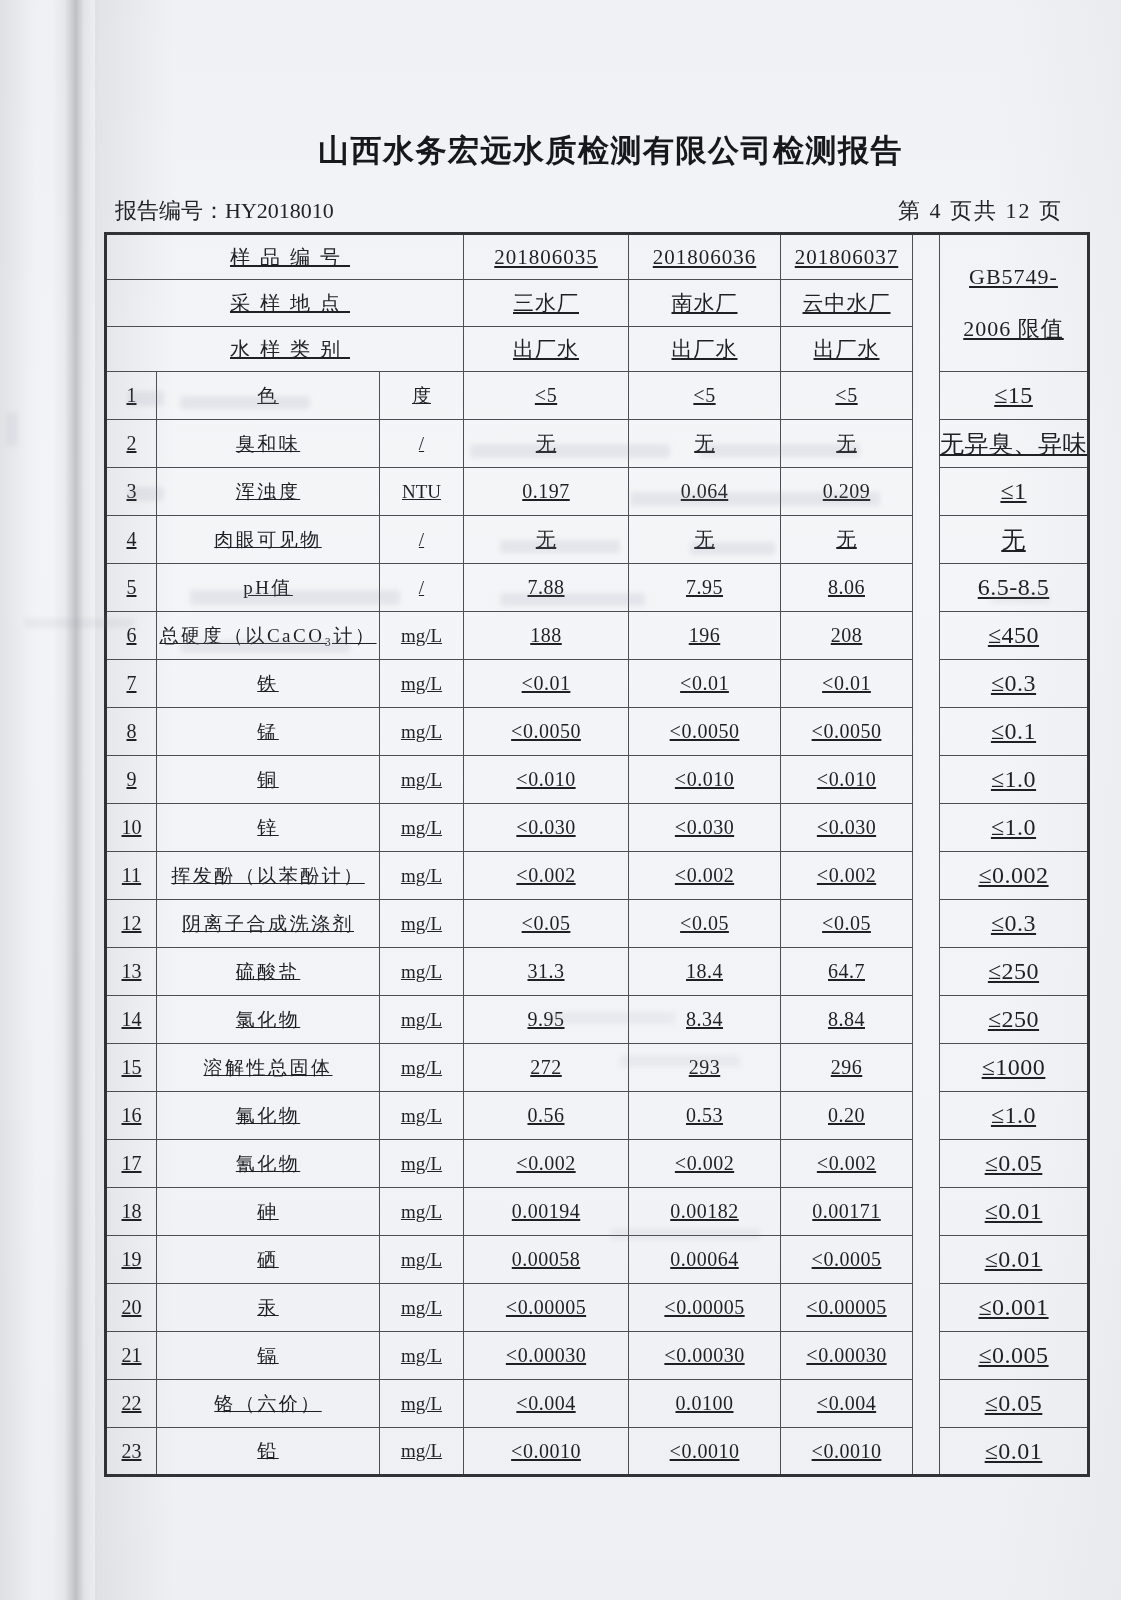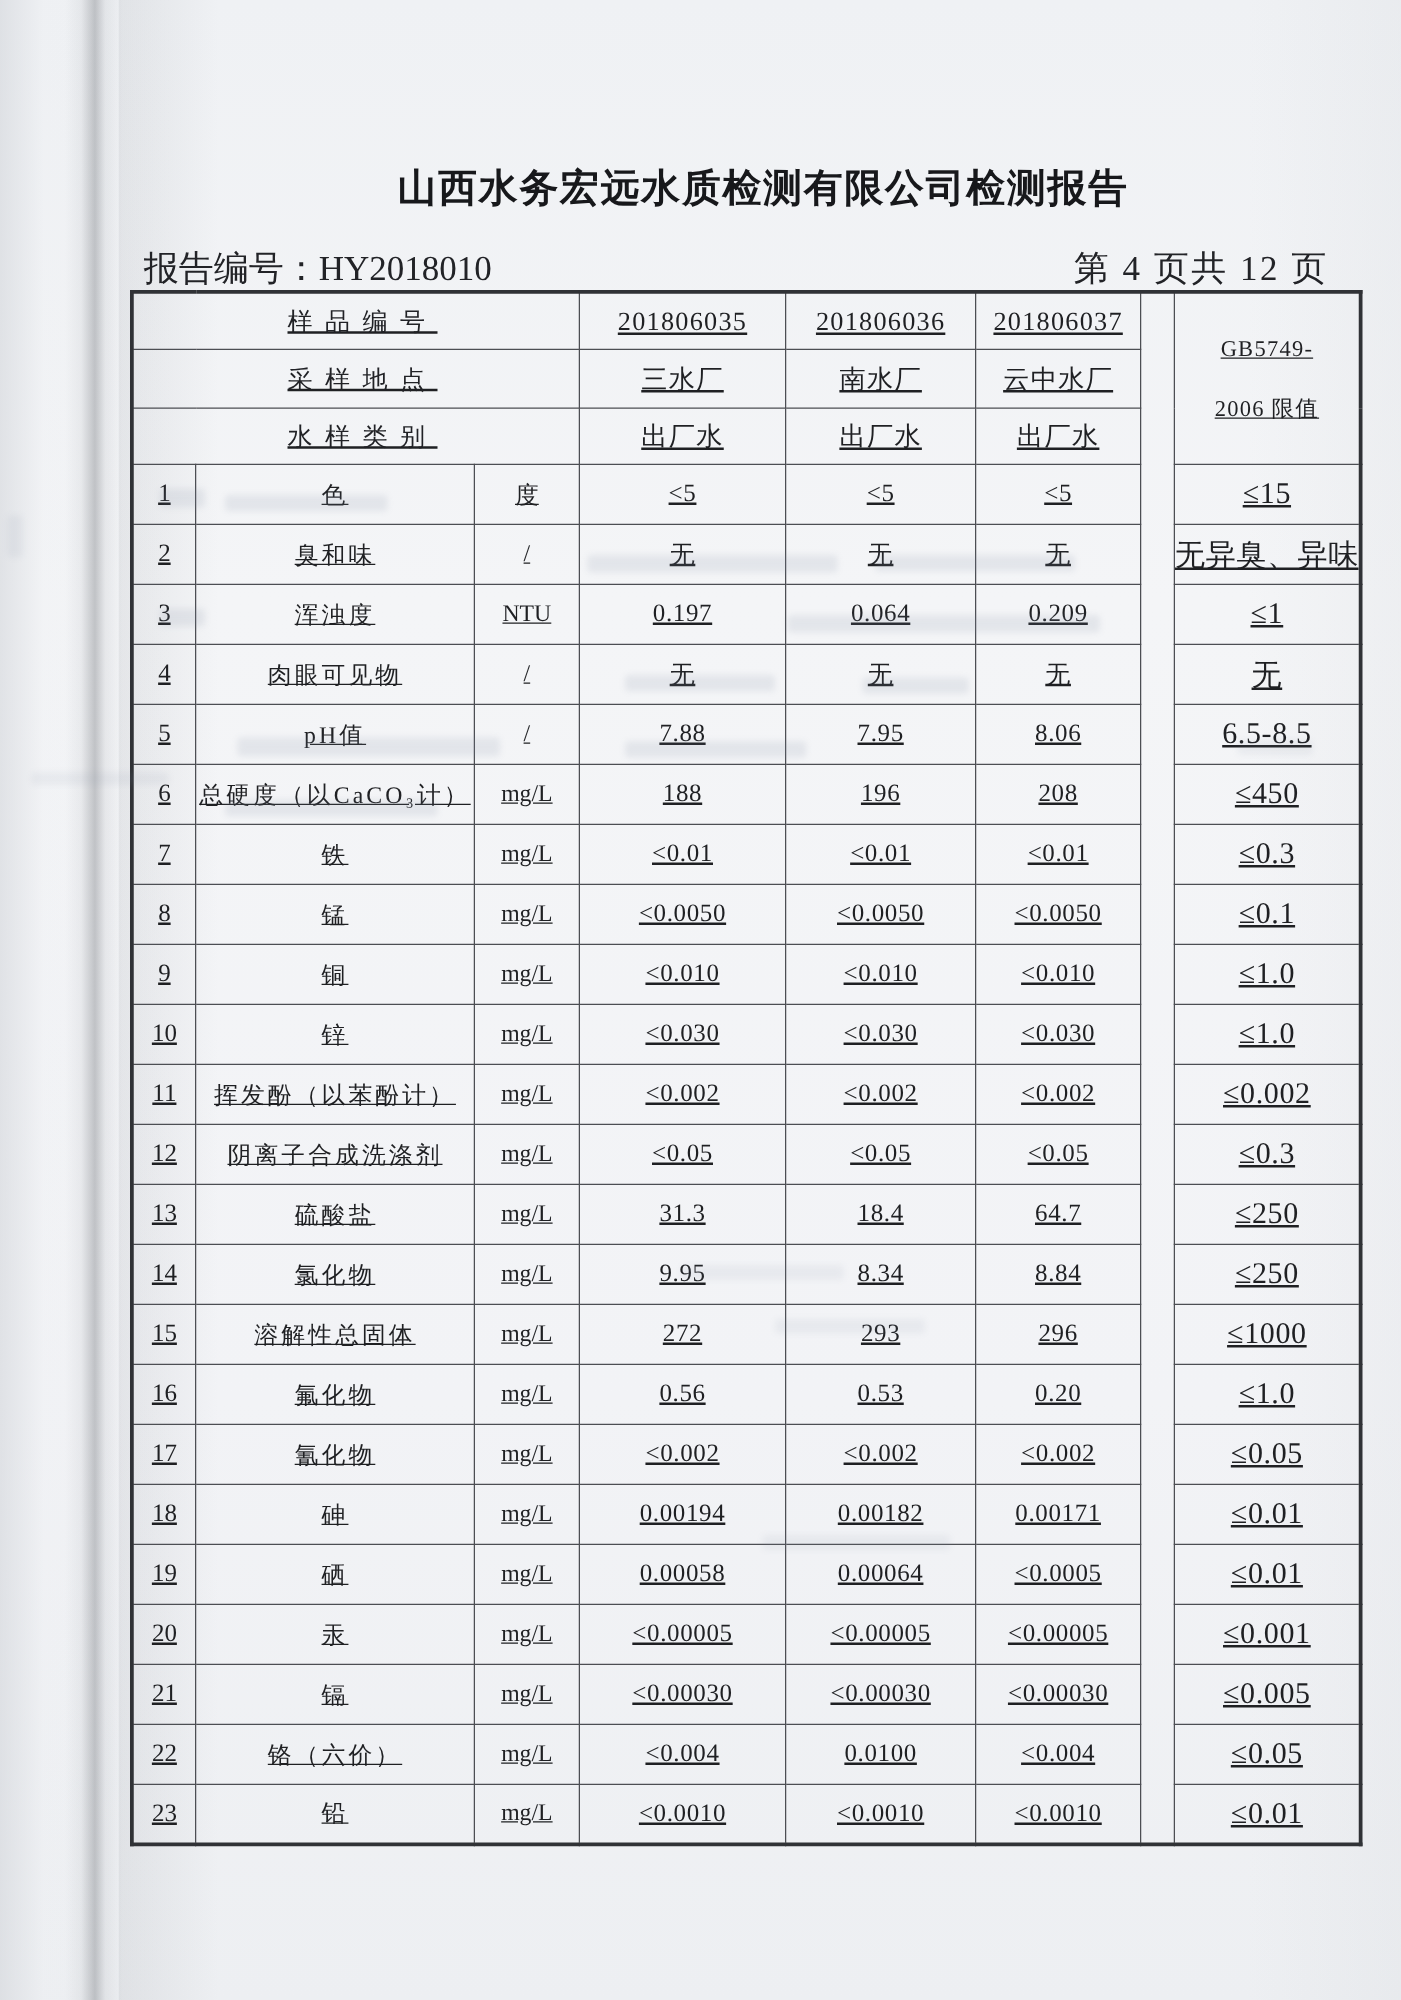--- a/index.html
+++ b/index.html
@@ -54,21 +54,21 @@
     letter-spacing: 1.5px;
     color: #17181b;
   }
   .meta {
     position: absolute;
     top: 196px;
     left: 115px;
     width: 948px;
     display: flex;
     justify-content: space-between;
-    font-size: 28px;
+    font-size: 22px;
     color: #222327;
   }
   .meta .pageno { letter-spacing: 2px; }
 
   table.report {
     position: absolute;
     left: 104px;
     top: 232px;
     border-collapse: collapse;
     table-layout: fixed;
@@ -84,21 +84,21 @@
     white-space: nowrap;
   }
   tr.hrow { height: 46px; }
   tr.hrow2 { height: 47px; }
   tr.hrow3 { height: 45px; }
   tr.drow { height: 48px; }
 
   td.hl { font-size: 20px; letter-spacing: 10px; text-indent: 10px; color: #212226; }
   td.hv { font-size: 21px; letter-spacing: 1px; margin-left: 16px; }
   td.gap { border-top: none; border-bottom: none; background: transparent; }
-  td.limit-head { font-size: 18px; letter-spacing: 1px; }
+  td.limit-head { font-size: 22px; letter-spacing: 1px; }
   td.limit-head .lh-line { line-height: 1; }
   td.limit-head .lh-line + .lh-line { margin-top: 30px; }
 
   td.c-no   { font-size: 20px; }
   td.c-name { font-size: 19px; text-align: left; padding-left: 11px; letter-spacing: 2.5px; }
   td.c-unit { font-size: 19px; }
   td.c-val  { font-size: 20px; letter-spacing: 0.5px; }
   td.c-limit{ font-size: 24px; letter-spacing: 0.5px; }
 
   

